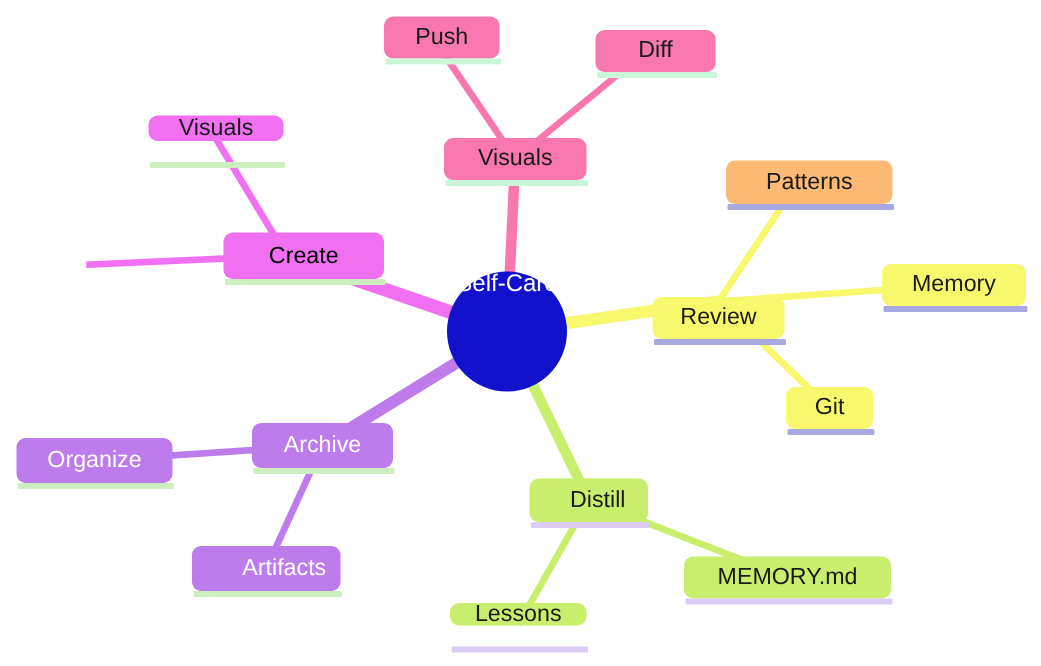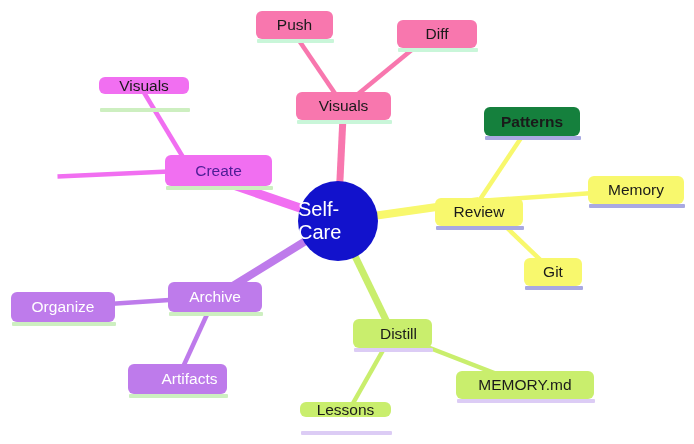--- a/index.html
+++ b/index.html
@@ -22,22 +22,22 @@
   }
   .node .underline{
     position:absolute;
     left:1px;right:-1px;
     height:4px;
     border-radius:1px;
   }
   .center-node{
     position:absolute;
     border-radius:50%;
-    display:flex;align-items:center;justify-content:center;
-    font-size:20px;
+    display:flex;align-items:flex-start;justify-content:center;
+    font-size:16px;
     cursor:pointer;
   }
 </style>
 </head>
 <body>
 
 <div id="stage">
   <svg id="edges" xmlns="http://www.w3.org/2000/svg">
       <line x1="343.5" y1="106" x2="338" y2="221" stroke="#f877ae" stroke-width="7"></line>
       <line x1="288.5" y1="25" x2="343.5" y2="106" stroke="#f877ae" stroke-width="4.5"></line>
@@ -61,33 +61,33 @@
       <div class="underline" style="top: 28px; background: rgb(201, 246, 217);"></div>
     </div>
     <div class="node" style="left: 256px; top: 11px; width: 77px; height: 28px; background: rgb(248, 119, 174); color: rgb(26, 26, 26);">
       <span>Push</span>
       <div class="underline" style="top: 28px; background: rgb(201, 246, 217);"></div>
     </div>
     <div class="node" style="left: 397px; top: 20px; width: 80px; height: 28px; background: rgb(248, 119, 174); color: rgb(26, 26, 26);">
       <span>Diff</span>
       <div class="underline" style="top: 28px; background: rgb(201, 246, 217);"></div>
     </div>
-    <div class="node" style="left: 149px; top: 155px; width: 107px; height: 31px; background: rgb(241, 111, 241); color: #4c1d95; margin-left: 16px;">
+    <div class="node" style="left: 149px; top: 155px; width: 107px; height: 31px; background: rgb(241, 111, 241); color: #000000;">
       <span>Create</span>
       <div class="underline" style="top: 31px; background: rgb(205, 239, 192);"></div>
     </div>
     <div class="node" style="left: 99px; top: 77px; width: 90px; height: 17px; background: rgb(241, 111, 241); color: rgb(26, 26, 26);">
       <span>Visuals</span>
       <div class="underline" style="top: 31px; background: rgb(205, 239, 192);"></div>
     </div>
     <div class="node" style="left: 435px; top: 198px; width: 88px; height: 28px; background: rgb(248, 248, 109); color: rgb(26, 26, 26);">
       <span>Review</span>
       <div class="underline" style="top: 28px; background: rgb(169, 169, 226);"></div>
     </div>
-    <div class="node" style="left: 484px; top: 107px; width: 96px; height: 29px; background: #15803d; color: rgb(26, 26, 26); font-weight: bold;">
+    <div class="node" style="left: 484px; top: 107px; width: 111px; height: 29px; background: #fdba74; color: rgb(26, 26, 26);">
       <span>Patterns</span>
       <div class="underline" style="top: 29px; background: rgb(169, 169, 226);"></div>
     </div>
     <div class="node" style="left: 588px; top: 176px; width: 96px; height: 28px; background: rgb(248, 248, 109); color: rgb(26, 26, 26);">
       <span>Memory</span>
       <div class="underline" style="top: 28px; background: rgb(169, 169, 226);"></div>
     </div>
     <div class="node" style="left: 524px; top: 258px; width: 58px; height: 28px; background: rgb(248, 248, 109); color: rgb(26, 26, 26);">
       <span>Git</span>
       <div class="underline" style="top: 28px; background: rgb(169, 169, 226);"></div>

